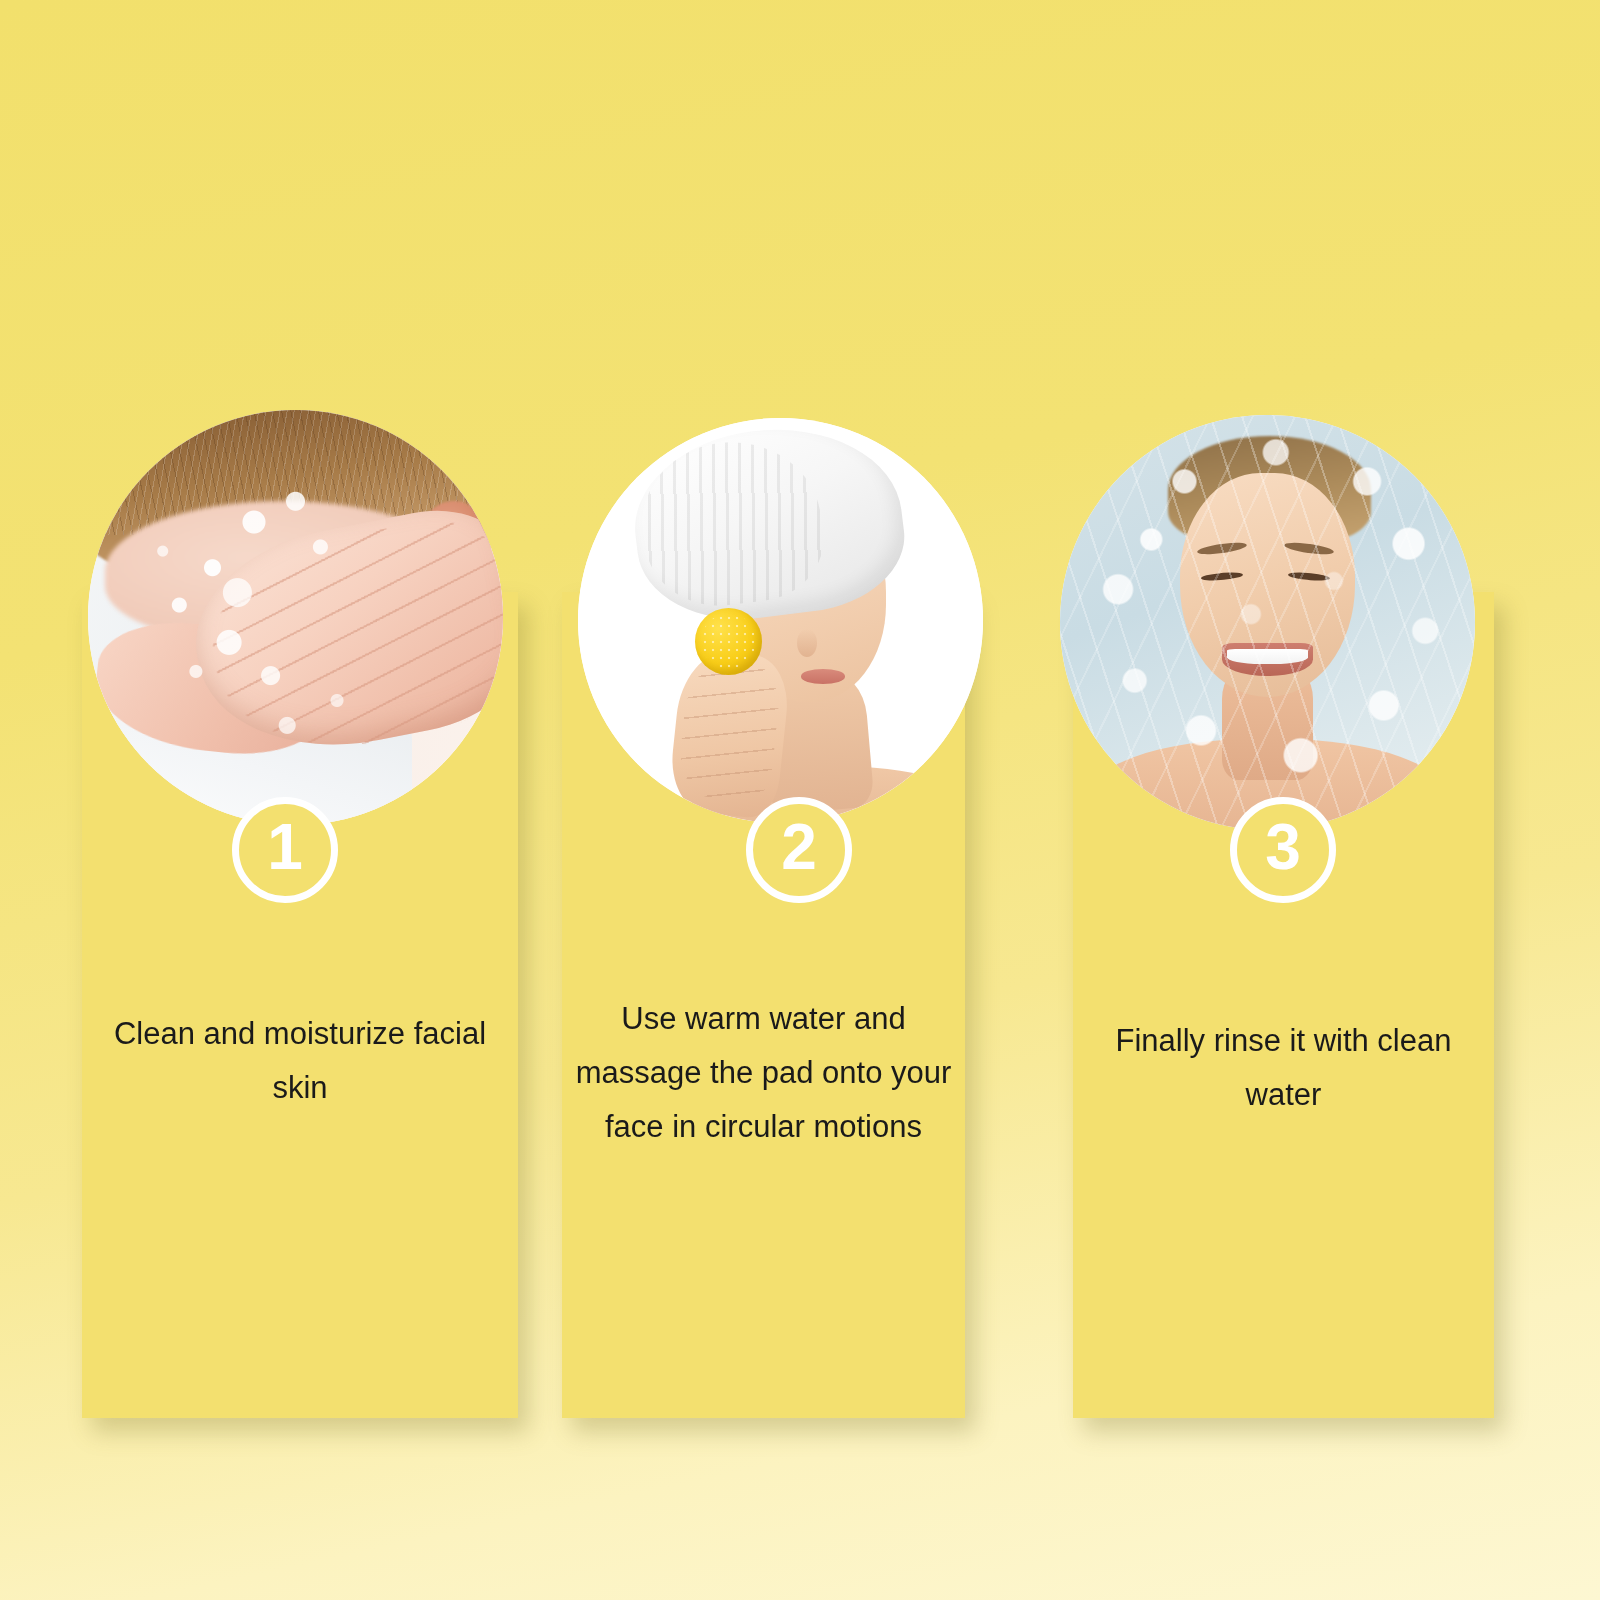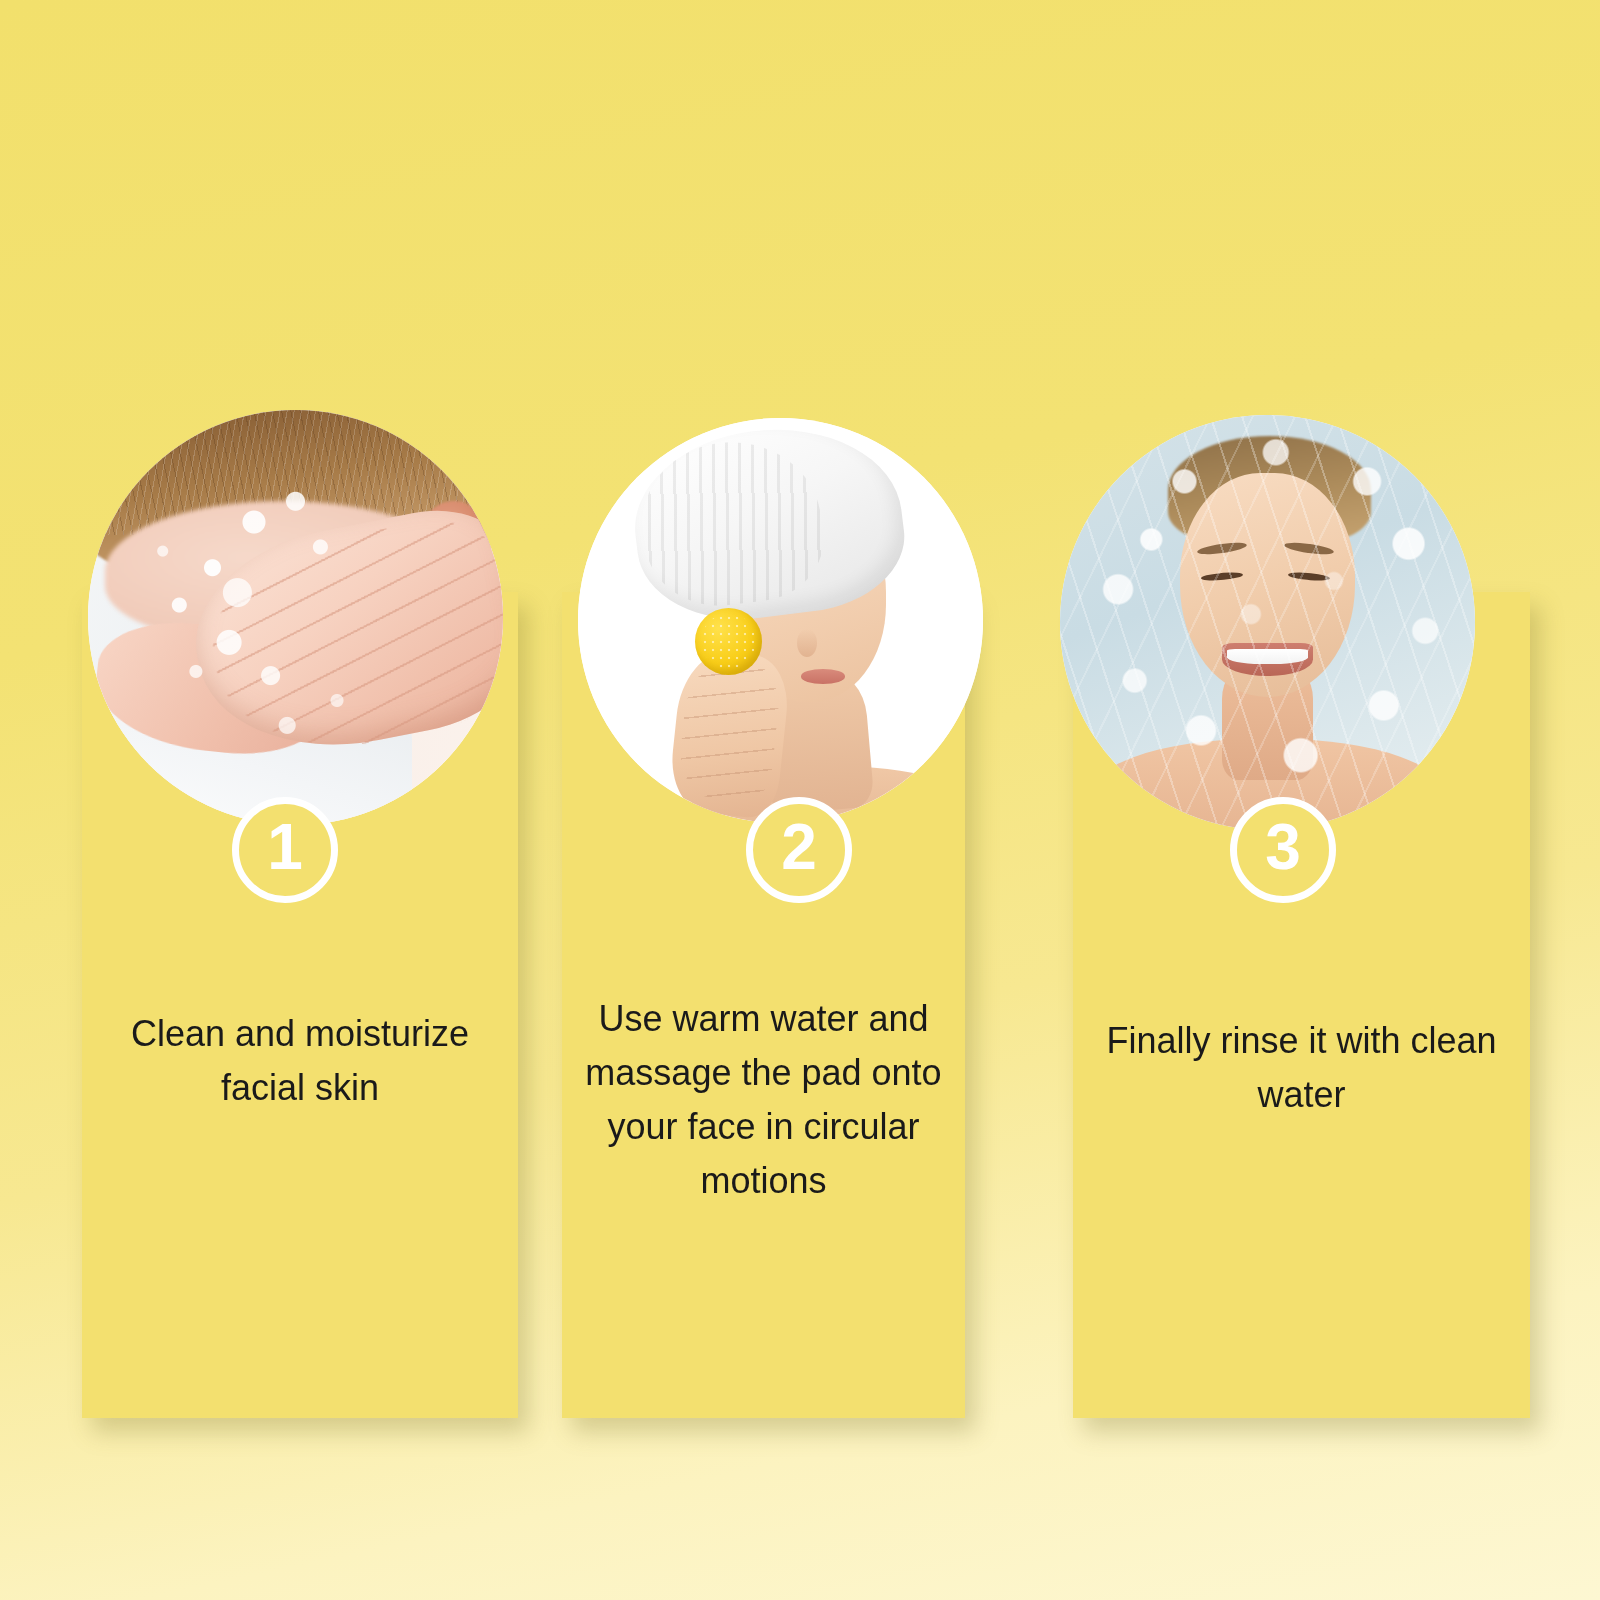--- a/index.html
+++ b/index.html
@@ -64,31 +64,31 @@
 
   .card {
     position: absolute;
     top: 592px;
     height: 826px;
     background: #F3E06F;
     box-shadow: 10px 14px 22px rgba(120, 110, 40, 0.28);
   }
   .card-1 { left: 82px;   width: 436px; }
   .card-2 { left: 562px;  width: 403px; }
-  .card-3 { left: 1073px; width: 421px; padding-left: 36px; }
+  .card-3 { left: 1073px; width: 421px; }
 
   .card-text {
     position: absolute;
     left: 0;
     right: 0;
     top: 415px;
     padding: 0 10px;
     text-align: center;
     color: #1A1A1A;
-    font-size: 36px;
+    font-size: 31px;
     line-height: 54px;
     font-family: "Liberation Sans", sans-serif;
   }
   .card-2 .card-text { top: 400px; }
   .card-3 .card-text { top: 422px; }
 
   
   .photo {
     position: absolute;
     border-radius: 50%;

